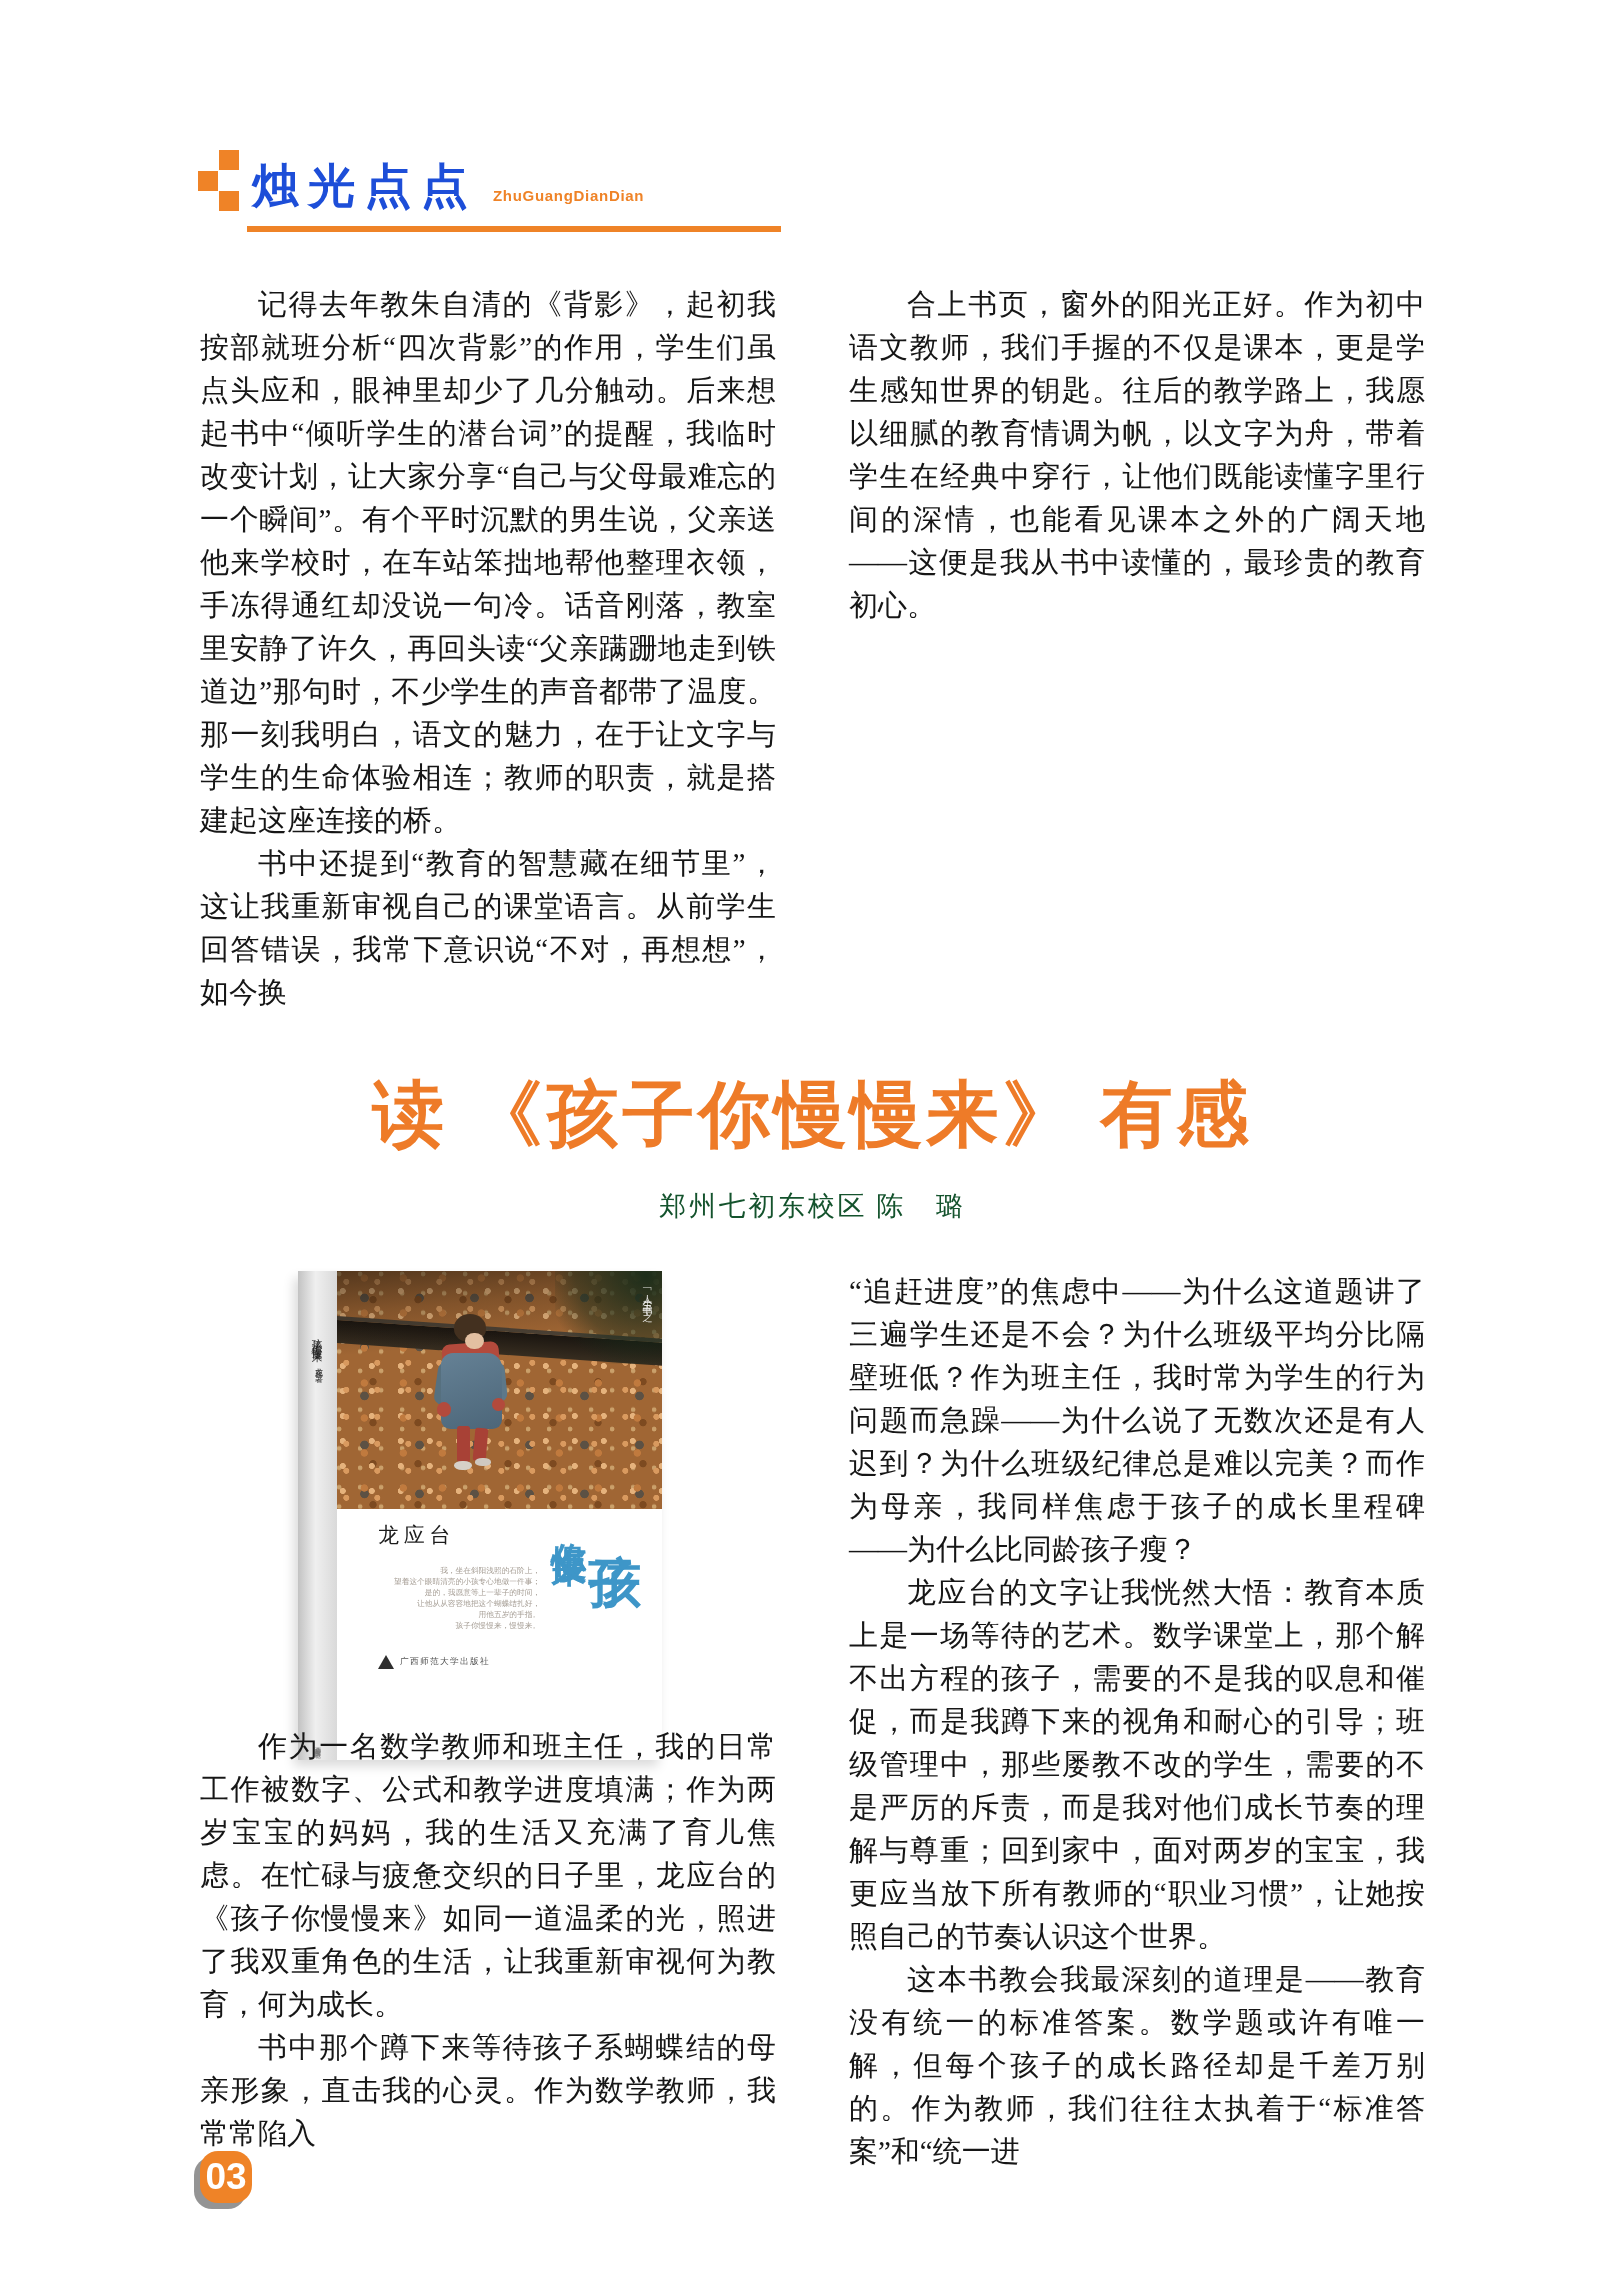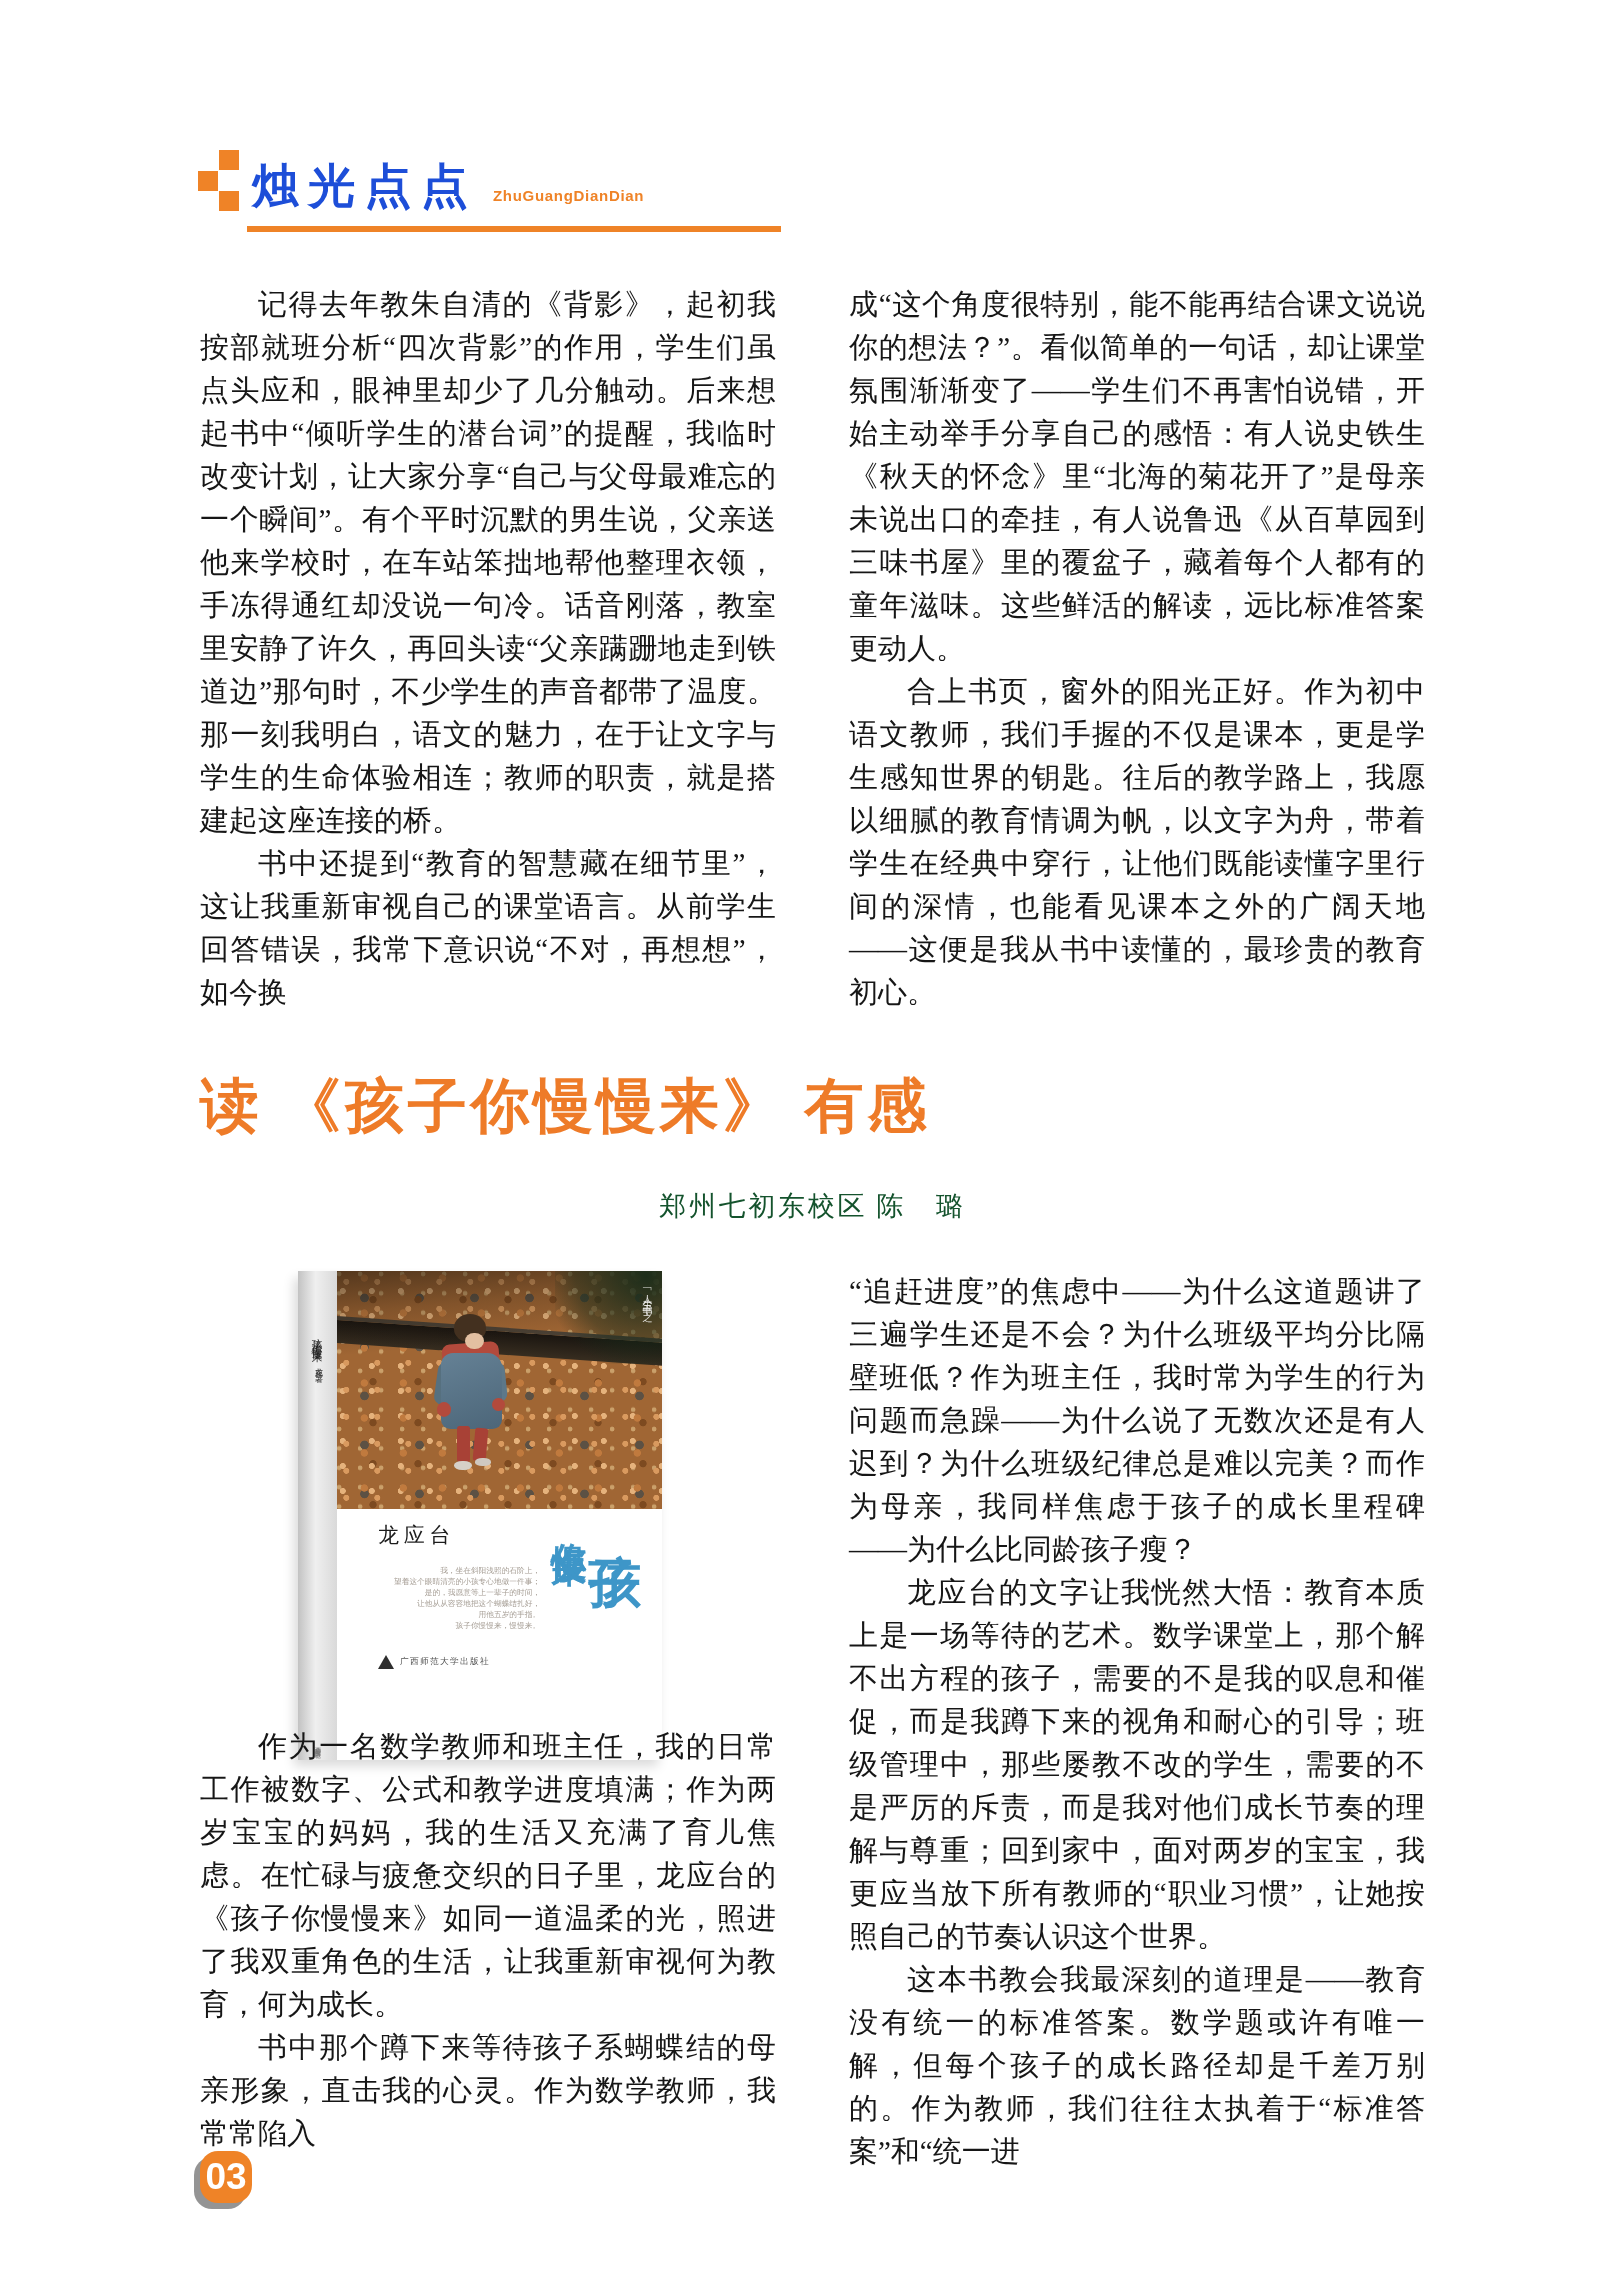--- a/index.html
+++ b/index.html
@@ -39,21 +39,21 @@
   .col p{margin:0;}
   .col p.indent{text-indent:2em;}
   .top-left{left:200px;top:283px;}
   .top-right{left:849px;top:283px;}
   .bot-left{left:200px;top:1725px;}
   .bot-right{left:849px;top:1270px;}
 
   
   .article-title{
     position:absolute;left:200px;top:1067px;width:1225px;
-    text-align:left;font-size:59px;font-weight:bold;color:#ee7b28;
+    text-align:center;font-size:72px;font-weight:bold;color:#ee7b28;
     letter-spacing:4px;white-space:nowrap;
   }
   .byline{
     position:absolute;left:200px;top:1188px;width:1225px;
     text-align:center;font-size:27px;color:#14532d;letter-spacing:2.7px;
   }
 
   
   .book{position:absolute;left:298px;top:1271px;width:364px;height:489px;
         box-shadow:-4px 6.7px 10.7px rgba(0,0,0,0.15);}
@@ -138,21 +138,20 @@
   </div>
   <div class="logo-title">烛光点点</div>
   <div class="logo-pinyin">ZhuGuangDianDian</div>
   <div class="header-rule"></div>
 
   <div class="col top-left">
     <p class="indent">记得去年教朱自清的《背影》，起初我按部就班分析“四次背影”的作用，学生们虽点头应和，眼神里却少了几分触动。后来想起书中“倾听学生的潜台词”的提醒，我临时改变计划，让大家分享“自己与父母最难忘的一个瞬间”。有个平时沉默的男生说，父亲送他来学校时，在车站笨拙地帮他整理衣领，手冻得通红却没说一句冷。话音刚落，教室里安静了许久，再回头读“父亲蹒跚地走到铁道边”那句时，不少学生的声音都带了温度。那一刻我明白，语文的魅力，在于让文字与学生的生命体验相连；教师的职责，就是搭建起这座连接的桥。</p>
     <p class="indent">书中还提到“教育的智慧藏在细节里”，这让我重新审视自己的课堂语言。从前学生回答错误，我常下意识说“不对，再想想”，如今换</p>
   </div>
   <div class="col top-right">
-    <p>成“这个角度很特别，能不能再结合课文说说你的想法？”。看似简单的一句话，却让课堂氛围渐渐变了——学生们不再害怕说错，开始主动举手分享自己的感悟：有人说史铁生《秋天的怀念》里“北海的菊花开了”是母亲未说出口的牵挂，有人说鲁迅《从百草园到三味书屋》里的覆盆子，藏着每个人都有的童年滋味。这些鲜活的解读，远比标准答案更动人。</p>
     <p class="indent">合上书页，窗外的阳光正好。作为初中语文教师，我们手握的不仅是课本，更是学生感知世界的钥匙。往后的教学路上，我愿以细腻的教育情调为帆，以文字为舟，带着学生在经典中穿行，让他们既能读懂字里行间的深情，也能看见课本之外的广阔天地——这便是我从书中读懂的，最珍贵的教育初心。</p>
   </div>
 
   <div class="article-title">读 《孩子你慢慢来》 有感</div>
   <div class="byline">郑州七初东校区  陈　璐</div>
 
   <div class="book">
     <div class="book-spine">
       <div class="spine-title">孩子你慢慢来</div>
       <div class="spine-author">龙应台 著</div>

